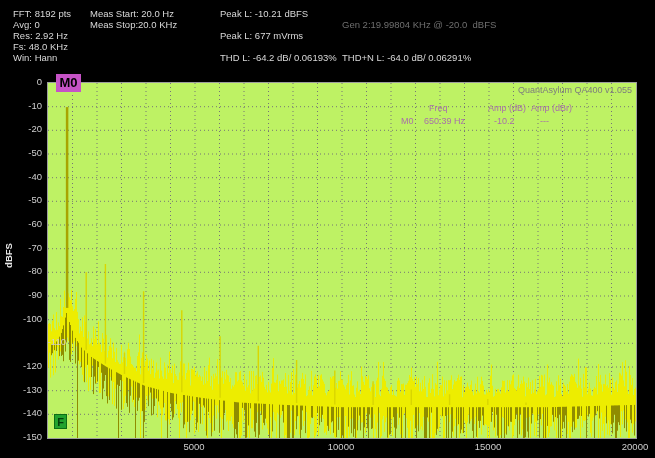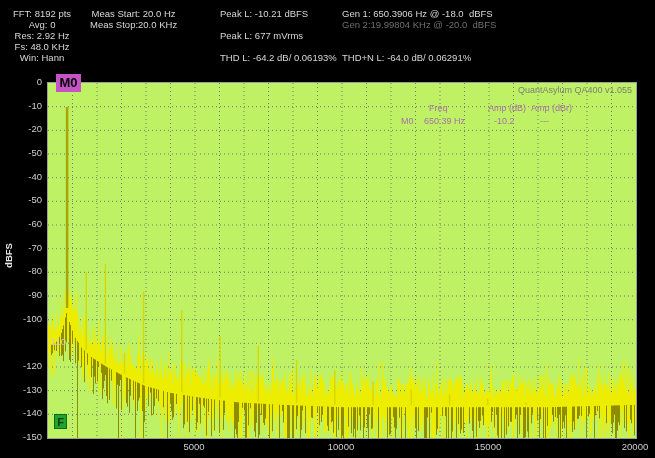--- a/index.html
+++ b/index.html
@@ -8,21 +8,21 @@
     --spike:#d9d600; --fundamental_line:#a8a400; --marker_flag_bg:#c653c6;
     --marker_table_text:#a871a8; --f_marker_bg:#22a22e; --axis_text:#cfcfcf;
     --version_text:#7d7d7d;
   }
   html,body{margin:0;padding:0;background:#222;}
   #root{
     position:relative;width:655px;height:458px;background:var(--background);
     font-family:"Liberation Sans","DejaVu Sans",sans-serif;overflow:hidden;
     -webkit-font-smoothing:none;
   }
-  .col{position:absolute;top:8px;font-size:9.5px;line-height:11px;color:var(--header_text);text-align:center;}
+  .col{position:absolute;top:8px;font-size:9.5px;line-height:11px;color:var(--header_text);}
   .col span{display:block;white-space:pre;}
   .col span.abs{position:absolute;white-space:pre;}
   .dim{color:var(--dimmed_text);}
   #plot{position:absolute;left:47px;top:82px;width:588px;height:355px;
     border:1px solid var(--plot_border);box-sizing:content-box;background:#bef264;}
   #plot-svg{position:absolute;left:0;top:0;display:block;}
   .version{position:absolute;top:2px;right:4px;font-size:9px;color:var(--version_text);white-space:pre;}
   .mtext{position:absolute;font-size:9px;color:var(--marker_table_text);white-space:pre;}
   #m0flag{position:absolute;left:56px;top:74px;width:25px;height:18px;
     background:var(--marker_flag_bg);color:#000;font-size:13px;font-weight:bold;
@@ -52,21 +52,20 @@
   <div class="col" style="left:90px">
     <span>Meas Start: 20.0 Hz</span>
     <span>Meas Stop:20.0 KHz</span>
   </div>
   <div class="col" style="left:220px;width:140px;height:60px">
     <span class="abs" style="top:0">Peak L: -10.21 dBFS</span>
     <span class="abs" style="top:22px">Peak L: 677 mVrms</span>
     <span class="abs" style="top:44px">THD L: -64.2 dB/ 0.06193%</span>
   </div>
   <div class="col" style="left:342px;width:220px;height:60px">
-    <span class="abs" style="top:0">Gen 1: 650.3906 Hz @ -18.0  dBFS</span>
     <span class="abs dim" style="top:11px">Gen 2:19.99804 KHz @ -20.0  dBFS</span>
     <span class="abs" style="top:44px">THD+N L: -64.0 dB/ 0.06291%</span>
   </div>
 
   <div id="plot">
     <svg id="plot-svg" width="588" height="355" viewBox="0 0 588 355">
         <path d="M0 23.7H588M0 47.3H588M0 71.0H588M0 94.7H588M0 118.3H588M0 142.0H588M0 165.7H588M0 189.3H588M0 213.0H588M0 236.7H588M0 260.3H588M0 284.0H588M0 307.7H588M0 331.3H588M24.5 0V355M49.0 0V355M73.5 0V355M98.0 0V355M122.5 0V355M147.0 0V355M171.5 0V355M196.0 0V355M220.5 0V355M245.0 0V355M269.5 0V355M294.0 0V355M318.5 0V355M343.0 0V355M367.5 0V355M392.0 0V355M416.5 0V355M441.0 0V355M465.5 0V355M490.0 0V355M514.5 0V355M539.0 0V355M563.5 0V355" fill="none" stroke="#757575" stroke-width="1" stroke-dasharray="1 3"></path>
         <path d="M0.5 241.0V284.8M1.5 240.0V269.6M2.5 241.1V294.6M3.5 248.3V272.2M4.5 238.0V270.2M5.5 231.5V292.3M6.5 245.2V267.2M7.5 247.2V289.5M8.5 229.0V268.0M9.5 246.8V264.1M10.5 239.4V276.6M11.5 243.1V273.1M12.5 215.8V268.5M13.5 233.3V273.0M14.5 233.9V271.8M15.5 224.0V278.2M16.5 207.5V262.9M17.5 224.9V268.5M18.5 218.7V259.4M19.5 206.4V254.5M20.5 210.4V257.9M21.5 214.3V276.9M22.5 217.2V278.9M23.5 206.9V271.2M24.5 223.3V259.9M25.5 227.9V267.9M26.5 226.1V258.2M27.5 215.9V280.5M28.5 209.0V263.4M29.5 228.9V355.0M30.5 236.2V277.6M31.5 250.4V281.4M32.5 243.7V278.9M33.5 248.1V284.1M34.5 234.3V291.8M35.5 253.9V298.4M36.5 232.4V299.2M37.5 238.8V284.6M38.5 246.2V299.2M39.5 255.5V281.8M40.5 248.4V308.0M41.5 261.3V294.4M42.5 260.3V306.8M43.5 255.3V294.0M44.5 263.1V282.5M45.5 243.5V311.1M46.5 256.2V293.5M47.5 246.0V300.6M48.5 254.4V300.1M49.5 261.4V298.5M50.5 238.3V284.1M51.5 259.6V310.0M52.5 261.5V309.8M53.5 269.1V289.7M54.5 250.0V316.2M55.5 255.6V305.5M56.5 267.7V297.9M57.5 256.7V292.0M58.5 251.9V313.1M59.5 274.5V320.4M60.5 267.8V313.4M61.5 262.9V317.0M62.5 255.2V294.0M63.5 264.5V297.6M64.5 275.3V321.2M65.5 259.7V299.0M66.5 268.8V322.9M67.5 279.0V305.6M68.5 264.9V325.6M69.5 277.2V301.7M70.5 279.3V355.0M71.5 281.1V303.0M72.5 280.8V297.1M73.5 261.9V326.8M74.5 279.3V298.2M75.5 274.1V326.1M76.5 268.6V320.2M77.5 274.9V312.7M78.5 283.4V320.1M79.5 266.3V323.8M80.5 259.9V307.1M81.5 266.1V329.8M82.5 273.6V312.7M83.5 281.0V303.5M84.5 281.9V319.2M85.5 283.6V316.8M86.5 284.9V324.1M87.5 284.5V355.0M88.5 288.2V314.5M89.5 273.0V327.9M90.5 269.3V317.6M91.5 251.5V314.7M92.5 291.4V355.0M93.5 275.1V328.3M94.5 269.4V328.1M95.5 280.8V355.0M96.5 283.9V338.8M97.5 278.4V326.6M98.5 271.4V312.8M99.5 275.4V317.4M100.5 287.6V323.1M101.5 277.5V312.4M102.5 291.1V309.5M103.5 275.7V332.4M104.5 286.6V315.7M105.5 277.4V331.4M106.5 294.8V323.0M107.5 289.6V314.8M108.5 279.5V315.5M109.5 287.5V334.3M110.5 286.6V318.4M111.5 295.5V322.4M112.5 274.6V325.7M113.5 287.6V355.0M114.5 293.5V332.3M115.5 295.8V324.4M116.5 279.4V320.0M117.5 284.6V337.4M118.5 295.9V337.6M119.5 281.8V355.0M120.5 289.7V336.0M121.5 268.6V341.5M122.5 286.5V320.6M123.5 290.1V328.3M124.5 282.5V336.7M125.5 300.1V334.4M126.5 280.7V330.9M127.5 291.0V318.1M128.5 293.1V321.1M129.5 296.7V326.1M130.5 297.0V335.2M131.5 289.5V355.0M132.5 278.3V319.9M133.5 286.1V329.2M134.5 292.8V319.3M135.5 280.4V345.2M136.5 280.6V341.4M137.5 296.5V339.2M138.5 290.0V355.0M139.5 287.1V338.8M140.5 279.7V338.8M141.5 287.2V349.2M142.5 302.5V337.2M143.5 285.9V331.3M144.5 286.2V327.6M145.5 287.1V318.5M146.5 283.7V350.4M147.5 292.5V334.1M148.5 290.4V346.8M149.5 288.3V339.4M150.5 293.9V349.0M151.5 291.9V320.8M152.5 293.3V340.6M153.5 297.9V324.0M154.5 293.6V341.3M155.5 301.8V322.4M156.5 284.3V324.5M157.5 300.4V348.0M158.5 288.1V352.6M159.5 298.0V355.0M160.5 282.2V328.9M161.5 274.6V335.0M162.5 303.1V340.2M163.5 293.0V353.3M164.5 306.7V349.1M165.5 290.9V332.6M166.5 295.6V347.7M167.5 290.4V322.3M168.5 293.3V335.7M169.5 276.0V322.3M170.5 301.2V329.6M171.5 279.2V349.8M172.5 290.6V334.3M173.5 294.5V355.0M174.5 288.1V336.1M175.5 300.7V346.8M176.5 288.8V330.1M177.5 296.5V327.0M178.5 286.8V338.6M179.5 291.8V337.3M180.5 292.7V348.0M181.5 299.0V337.5M182.5 295.0V337.9M183.5 305.9V333.5M184.5 302.4V340.9M185.5 303.7V344.8M186.5 301.7V355.0M187.5 289.2V346.1M188.5 289.2V351.3M189.5 298.4V355.0M190.5 297.1V339.0M191.5 289.2V355.0M192.5 287.9V355.0M193.5 297.4V352.6M194.5 299.3V324.9M195.5 302.7V338.6M196.5 290.9V327.3M197.5 307.7V355.0M198.5 296.6V354.7M199.5 304.4V354.0M200.5 302.2V342.4M201.5 288.1V355.0M202.5 310.4V325.3M203.5 288.0V345.2M204.5 307.2V345.3M205.5 288.1V336.9M206.5 305.6V348.5M207.5 292.9V354.0M208.5 292.2V339.9M209.5 301.1V329.3M210.5 286.5V355.0M211.5 293.8V351.7M212.5 292.5V328.1M213.5 298.9V331.9M214.5 288.9V346.5M215.5 294.7V339.8M216.5 303.8V342.2M217.5 306.3V335.6M218.5 301.9V340.2M219.5 309.4V345.6M220.5 298.8V351.3M221.5 307.4V355.0M222.5 309.5V334.2M223.5 300.6V355.0M224.5 285.3V348.4M225.5 275.1V328.9M226.5 299.3V337.1M227.5 299.8V338.4M228.5 296.9V355.0M229.5 291.6V329.8M230.5 308.2V331.6M231.5 298.2V355.0M232.5 300.8V334.8M233.5 297.5V332.0M234.5 297.4V328.1M235.5 296.4V339.5M236.5 304.0V355.0M237.5 290.0V352.1M238.5 303.6V355.0M239.5 310.5V355.0M240.5 291.8V355.0M241.5 307.6V355.0M242.5 299.1V349.7M243.5 289.2V327.5M244.5 311.6V355.0M245.5 286.0V355.0M246.5 310.0V352.2M247.5 291.8V338.1M248.5 295.5V346.2M249.5 304.5V333.2M250.5 301.1V332.9M251.5 298.0V351.6M252.5 304.5V355.0M253.5 295.7V346.8M254.5 289.9V327.4M255.5 296.0V342.9M256.5 300.9V338.0M257.5 291.5V350.1M258.5 313.2V329.1M259.5 312.3V355.0M260.5 307.1V355.0M261.5 303.4V353.8M262.5 307.7V340.9M263.5 287.8V334.5M264.5 312.4V335.1M265.5 302.3V333.8M266.5 293.5V355.0M267.5 291.4V352.8M268.5 295.1V349.6M269.5 304.6V330.0M270.5 292.0V353.4M271.5 303.3V342.2M272.5 292.4V334.7M273.5 291.3V339.0M274.5 296.5V331.8M275.5 298.6V336.1M276.5 300.9V350.0M277.5 310.0V348.7M278.5 312.3V351.8M279.5 309.2V342.8M280.5 307.9V347.9M281.5 306.7V345.9M282.5 294.1V351.4M283.5 295.6V339.3M284.5 293.5V338.2M285.5 293.0V349.8M286.5 293.9V353.8M287.5 304.7V355.0M288.5 300.0V354.1M289.5 305.6V334.2M290.5 297.8V346.9M291.5 297.7V334.1M292.5 288.3V355.0M293.5 296.5V355.0M294.5 296.4V352.0M295.5 301.7V355.0M296.5 303.6V355.0M297.5 306.3V333.0M298.5 302.1V355.0M299.5 300.0V355.0M300.5 291.8V343.6M301.5 311.5V353.3M302.5 297.4V336.0M303.5 288.2V350.2M304.5 302.9V335.4M305.5 302.3V353.8M306.5 311.6V345.8M307.5 314.0V355.0M308.5 304.7V355.0M309.5 298.3V347.3M310.5 308.4V337.2M311.5 306.8V332.5M312.5 311.0V347.4M313.5 283.7V339.6M314.5 293.3V339.3M315.5 298.8V355.0M316.5 301.9V344.4M317.5 292.8V350.0M318.5 294.1V330.4M319.5 296.3V345.2M320.5 292.3V355.0M321.5 305.2V331.4M322.5 308.4V334.7M323.5 303.9V346.0M324.5 300.3V345.3M325.5 301.9V355.0M326.5 301.2V331.4M327.5 314.0V346.0M328.5 297.6V355.0M329.5 294.7V339.5M330.5 278.9V355.0M331.5 311.6V329.8M332.5 313.1V355.0M333.5 305.8V353.3M334.5 292.8V336.5M335.5 279.0V332.9M336.5 295.6V348.9M337.5 298.0V339.3M338.5 303.9V334.5M339.5 304.7V354.6M340.5 307.9V355.0M341.5 310.5V351.7M342.5 303.9V350.9M343.5 302.1V336.0M344.5 312.0V353.2M345.5 307.0V334.1M346.5 312.1V344.5M347.5 312.8V355.0M348.5 313.5V345.5M349.5 297.6V330.4M350.5 295.0V341.7M351.5 297.5V334.7M352.5 309.3V351.4M353.5 301.1V355.0M354.5 301.2V355.0M355.5 300.5V332.1M356.5 311.9V330.0M357.5 301.7V355.0M358.5 301.8V335.2M359.5 300.1V344.8M360.5 297.9V355.0M361.5 292.0V355.0M362.5 294.0V337.7M363.5 284.6V355.0M364.5 295.8V355.0M365.5 298.2V331.9M366.5 294.3V345.9M367.5 303.9V345.3M368.5 293.7V355.0M369.5 301.2V342.3M370.5 294.9V348.3M371.5 308.3V330.1M372.5 299.7V346.4M373.5 308.4V343.5M374.5 296.8V347.3M375.5 306.0V333.8M376.5 293.0V355.0M377.5 303.8V355.0M378.5 313.9V355.0M379.5 314.1V334.4M380.5 299.7V338.7M381.5 295.3V355.0M382.5 310.0V355.0M383.5 305.7V329.6M384.5 291.2V355.0M385.5 306.2V355.0M386.5 313.4V355.0M387.5 300.2V350.3M388.5 301.7V351.9M389.5 278.7V345.8M390.5 312.2V347.8M391.5 306.8V344.2M392.5 302.2V332.4M393.5 302.2V334.6M394.5 293.6V333.1M395.5 313.4V355.0M396.5 297.2V355.0M397.5 310.6V333.0M398.5 297.5V355.0M399.5 307.3V332.1M400.5 297.1V355.0M401.5 297.3V339.2M402.5 296.8V331.3M403.5 292.3V355.0M404.5 306.1V348.6M405.5 301.6V353.5M406.5 297.0V343.3M407.5 298.5V335.7M408.5 298.0V355.0M409.5 295.0V342.8M410.5 291.7V341.2M411.5 297.0V354.7M412.5 293.8V350.3M413.5 293.5V346.5M414.5 314.2V350.2M415.5 302.3V350.0M416.5 309.4V337.6M417.5 304.7V340.8M418.5 303.7V355.0M419.5 299.7V339.5M420.5 303.5V331.8M421.5 306.1V340.6M422.5 301.8V338.2M423.5 297.5V335.9M424.5 308.7V347.9M425.5 312.3V355.0M426.5 306.7V341.0M427.5 300.6V333.7M428.5 310.4V353.8M429.5 293.7V355.0M430.5 308.1V337.9M431.5 309.5V344.9M432.5 301.2V337.8M433.5 293.7V351.6M434.5 297.8V332.5M435.5 302.6V342.1M436.5 311.4V343.3M437.5 311.5V341.1M438.5 306.7V342.1M439.5 309.5V355.0M440.5 306.3V343.4M441.5 308.8V355.0M442.5 292.7V338.8M443.5 281.6V338.8M444.5 302.7V329.0M445.5 313.7V347.4M446.5 312.8V344.5M447.5 305.8V353.6M448.5 309.8V331.7M449.5 306.1V352.6M450.5 305.9V355.0M451.5 308.7V355.0M452.5 310.6V352.1M453.5 304.4V355.0M454.5 297.5V333.8M455.5 298.0V335.0M456.5 297.7V355.0M457.5 309.5V350.4M458.5 307.2V351.6M459.5 297.1V342.5M460.5 308.6V343.3M461.5 297.2V347.4M462.5 301.3V338.7M463.5 297.6V338.9M464.5 292.4V355.0M465.5 291.3V352.8M466.5 304.8V342.2M467.5 306.1V336.0M468.5 307.4V330.9M469.5 303.4V355.0M470.5 291.8V337.3M471.5 304.9V351.3M472.5 301.0V331.1M473.5 297.4V352.5M474.5 300.5V346.5M475.5 293.6V355.0M476.5 298.6V354.9M477.5 313.3V354.2M478.5 300.1V334.9M479.5 304.2V348.5M480.5 294.6V354.7M481.5 306.1V334.0M482.5 299.1V355.0M483.5 310.9V340.5M484.5 297.2V330.5M485.5 309.7V331.5M486.5 306.5V352.7M487.5 295.8V339.2M488.5 311.2V354.1M489.5 308.3V337.5M490.5 306.1V331.2M491.5 293.0V354.7M492.5 303.8V336.1M493.5 291.8V342.4M494.5 292.5V330.8M495.5 303.4V355.0M496.5 291.5V355.0M497.5 312.3V355.0M498.5 311.3V355.0M499.5 281.5V342.9M500.5 299.4V354.0M501.5 294.6V349.9M502.5 301.5V343.6M503.5 299.2V343.2M504.5 301.7V331.8M505.5 302.8V338.7M506.5 314.1V347.3M507.5 313.4V334.1M508.5 298.3V355.0M509.5 307.7V335.1M510.5 292.3V355.0M511.5 302.3V331.7M512.5 295.5V355.0M513.5 311.0V355.0M514.5 312.9V345.8M515.5 299.7V338.8M516.5 301.9V345.2M517.5 303.4V332.4M518.5 308.4V355.0M519.5 301.0V350.9M520.5 310.8V338.8M521.5 298.6V355.0M522.5 293.5V355.0M523.5 291.2V343.7M524.5 292.3V349.1M525.5 293.8V338.6M526.5 290.9V346.7M527.5 298.9V344.8M528.5 300.7V344.5M529.5 304.7V336.0M530.5 275.6V335.7M531.5 302.5V332.7M532.5 294.9V355.0M533.5 305.6V333.0M534.5 313.7V344.4M535.5 290.8V337.5M536.5 304.4V338.0M537.5 284.2V337.1M538.5 284.5V355.0M539.5 311.2V332.2M540.5 305.9V333.5M541.5 299.6V330.8M542.5 305.5V349.8M543.5 312.4V353.9M544.5 312.8V337.6M545.5 306.1V334.5M546.5 303.8V355.0M547.5 305.2V332.3M548.5 293.0V330.6M549.5 311.4V328.2M550.5 281.1V355.0M551.5 298.9V335.4M552.5 291.9V355.0M553.5 301.4V329.5M554.5 308.6V347.8M555.5 300.8V340.8M556.5 301.2V355.0M557.5 291.6V333.7M558.5 303.2V340.3M559.5 301.7V351.6M560.5 304.8V337.3M561.5 290.1V352.5M562.5 296.4V341.3M563.5 311.6V341.3M564.5 294.5V350.4M565.5 304.6V339.6M566.5 306.6V331.7M567.5 299.0V355.0M568.5 297.4V355.0M569.5 309.0V347.7M570.5 300.9V339.2M571.5 289.7V342.1M572.5 290.6V354.0M573.5 292.5V328.3M574.5 279.2V341.4M575.5 297.4V327.4M576.5 303.4V345.1M577.5 277.2V336.4M578.5 288.7V348.5M579.5 307.3V339.5M580.5 311.0V355.0M581.5 283.3V355.0M582.5 292.0V336.6M583.5 301.9V340.2M584.5 295.1V349.6M585.5 312.0V341.2M586.5 306.0V352.5M587.5 304.6V338.5" fill="none" stroke="#eded00" stroke-width="1"></path>
         <path d="M3.5 261.6V272.2M4.5 261.3V270.2M6.5 260.6V267.2M8.5 258.5V268.0M11.5 253.7V273.1M13.5 249.9V273.0M14.5 246.1V271.8M15.5 242.4V278.2M17.5 234.6V268.5M18.5 230.0V259.4M21.5 239.1V276.9M22.5 242.0V278.9M24.5 247.7V259.9M27.5 254.9V280.5M29.5 258.1V355.0M30.5 259.7V277.6M33.5 264.6V284.1M36.5 267.5V299.2M39.5 270.3V281.8M43.5 274.0V294.0M45.5 275.4V311.1M46.5 276.1V293.5M47.5 276.7V300.6M49.5 278.0V298.5M50.5 278.7V284.1M53.5 280.6V289.7M54.5 281.2V316.2M55.5 281.9V305.5M56.5 282.5V297.9M57.5 283.2V292.0M58.5 283.8V313.1M59.5 284.4V320.4M61.5 285.4V317.0M63.5 286.5V297.6M68.5 289.2V325.6M69.5 289.7V301.7M70.5 290.3V355.0M71.5 290.8V303.0M72.5 291.4V297.1M73.5 291.9V326.8M78.5 294.4V320.1M79.5 294.9V323.8M81.5 295.8V329.8M82.5 296.3V312.7M85.5 297.6V316.8M87.5 298.6V355.0M89.5 299.5V327.9M90.5 299.9V317.6M91.5 300.4V314.7M94.5 301.8V328.1M95.5 302.2V355.0M96.5 302.7V338.8M100.5 303.9V323.1M102.5 304.4V309.5M103.5 304.7V332.4M105.5 305.2V331.4M106.5 305.5V323.0M108.5 306.0V315.5M110.5 306.6V318.4M115.5 307.9V324.4M119.5 309.0V355.0M122.5 309.8V320.6M123.5 310.0V328.3M124.5 310.2V336.7M125.5 310.4V334.4M128.5 310.8V321.1M135.5 312.0V345.2M136.5 312.1V341.4M139.5 312.6V338.8M141.5 312.9V349.2M144.5 313.4V327.6M148.5 314.1V346.8M149.5 314.2V339.4M151.5 314.5V320.8M152.5 314.7V340.6M155.5 315.1V322.4M156.5 315.2V324.5M158.5 315.5V352.6M160.5 315.7V328.9M163.5 316.1V353.3M166.5 316.5V347.7M171.5 317.1V349.8M175.5 317.6V346.8M176.5 317.7V330.1M186.5 318.9V355.0M187.5 319.1V346.1M188.5 319.2V351.3M189.5 319.3V355.0M190.5 319.4V339.0M194.5 319.7V324.9M196.5 319.8V327.3M197.5 319.8V355.0M198.5 319.9V354.7M200.5 320.0V342.4M202.5 320.1V325.3M206.5 320.3V348.5M207.5 320.4V354.0M208.5 320.4V339.9M210.5 320.5V355.0M211.5 320.6V351.7M213.5 320.7V331.9M215.5 320.8V339.8M216.5 320.9V342.2M217.5 320.9V335.6M221.5 321.1V355.0M224.5 321.3V348.4M231.5 321.7V355.0M234.5 321.8V328.1M235.5 321.9V339.5M239.5 322.0V355.0M240.5 322.1V355.0M241.5 322.1V355.0M244.5 322.2V355.0M245.5 322.3V355.0M248.5 322.4V346.2M249.5 322.4V333.2M252.5 322.6V355.0M253.5 322.6V346.8M254.5 322.6V327.4M257.5 322.8V350.1M263.5 323.0V334.5M264.5 323.0V335.1M269.5 323.2V330.0M271.5 323.3V342.2M273.5 323.4V339.0M274.5 323.4V331.8M279.5 323.6V342.8M280.5 323.7V347.9M283.5 323.8V339.3M284.5 323.9V338.2M285.5 323.9V349.8M288.5 324.0V354.1M290.5 324.1V346.9M293.5 324.2V355.0M294.5 324.2V352.0M295.5 324.2V355.0M300.5 324.2V343.6M303.5 324.2V350.2M305.5 324.2V353.8M306.5 324.2V345.8M307.5 324.2V355.0M309.5 324.2V347.3M311.5 324.2V332.5M312.5 324.2V347.4M315.5 324.2V355.0M316.5 324.2V344.4M319.5 324.2V345.2M320.5 324.2V355.0M321.5 324.2V331.4M323.5 324.2V346.0M324.5 324.2V345.3M330.5 324.2V355.0M339.5 324.2V354.6M341.5 324.2V351.7M342.5 324.2V350.9M345.5 324.2V334.1M346.5 324.2V344.5M347.5 324.2V355.0M348.5 324.2V345.5M351.5 324.2V334.7M353.5 324.2V355.0M357.5 324.2V355.0M367.5 324.2V345.3M368.5 324.2V355.0M370.5 324.2V348.3M376.5 324.2V355.0M377.5 324.2V355.0M378.5 324.2V355.0M379.5 324.2V334.4M381.5 324.2V355.0M383.5 324.2V329.6M388.5 324.2V351.9M389.5 324.2V345.8M394.5 324.2V333.1M397.5 324.2V333.0M398.5 324.2V355.0M400.5 324.2V355.0M403.5 324.2V355.0M404.5 324.2V348.6M408.5 324.2V355.0M410.5 324.2V341.2M412.5 324.2V350.3M413.5 324.2V346.5M415.5 324.2V350.0M421.5 324.2V340.6M424.5 324.2V347.9M425.5 324.2V355.0M428.5 324.2V353.8M430.5 324.2V337.9M431.5 324.2V344.9M432.5 324.2V337.8M434.5 324.2V332.5M435.5 324.2V342.1M443.5 324.2V338.8M444.5 324.2V329.0M446.5 324.2V344.5M448.5 324.2V331.7M449.5 324.2V352.6M450.5 324.2V355.0M453.5 324.2V355.0M456.5 324.2V355.0M458.5 324.2V351.6M460.5 324.2V343.3M462.5 324.2V338.7M463.5 324.2V338.9M467.5 324.2V336.0M468.5 324.2V330.9M469.5 324.2V355.0M471.5 324.2V351.3M472.5 324.2V331.1M475.5 324.2V355.0M476.5 324.2V354.9M477.5 324.2V354.2M479.5 324.2V348.5M480.5 324.2V354.7M483.5 324.2V340.5M484.5 324.2V330.5M489.5 324.2V337.5M491.5 324.2V354.7M492.5 324.2V336.1M495.5 324.2V355.0M497.5 324.2V355.0M499.5 324.2V342.9M504.5 324.1V331.8M505.5 324.1V338.7M507.5 324.0V334.1M509.5 324.0V335.1M510.5 323.9V355.0M511.5 323.9V331.7M512.5 323.9V355.0M514.5 323.8V345.8M515.5 323.8V338.8M516.5 323.8V345.2M517.5 323.8V332.4M518.5 323.7V355.0M524.5 323.6V349.1M525.5 323.5V338.6M526.5 323.5V346.7M529.5 323.4V336.0M530.5 323.4V335.7M531.5 323.4V332.7M533.5 323.3V333.0M538.5 323.2V355.0M540.5 323.1V333.5M541.5 323.1V330.8M546.5 323.0V355.0M547.5 323.0V332.3M549.5 322.9V328.2M551.5 322.8V335.4M558.5 322.7V340.3M563.5 322.5V341.3M564.5 322.5V350.4M565.5 322.5V339.6M566.5 322.4V331.7M567.5 322.4V355.0M568.5 322.4V355.0M569.5 322.4V347.7M570.5 322.3V339.2M571.5 322.3V342.1M576.5 322.2V345.1M578.5 322.1V348.5M582.5 322.0V336.6M583.5 322.0V340.2M586.5 321.9V352.5" fill="none" stroke="#8f8c00" stroke-width="1"></path>
         <path d="M38.2 189.3V266.8M57.4 181.1V280.7M76.5 269.8V291.1M95.6 208.3V299.9M133.8 227.2V309.3M172.1 253.2V314.8M210.3 262.7V318.2M248.6 276.9V320.0M286.8 287.6V321.6M325.1 298.2V321.9M363.3 306.5V321.9M401.6 311.2V321.9M439.8 315.9V321.9M478.0 319.5V321.9" fill="none" stroke="#d9d600" stroke-width="1.4"></path>

